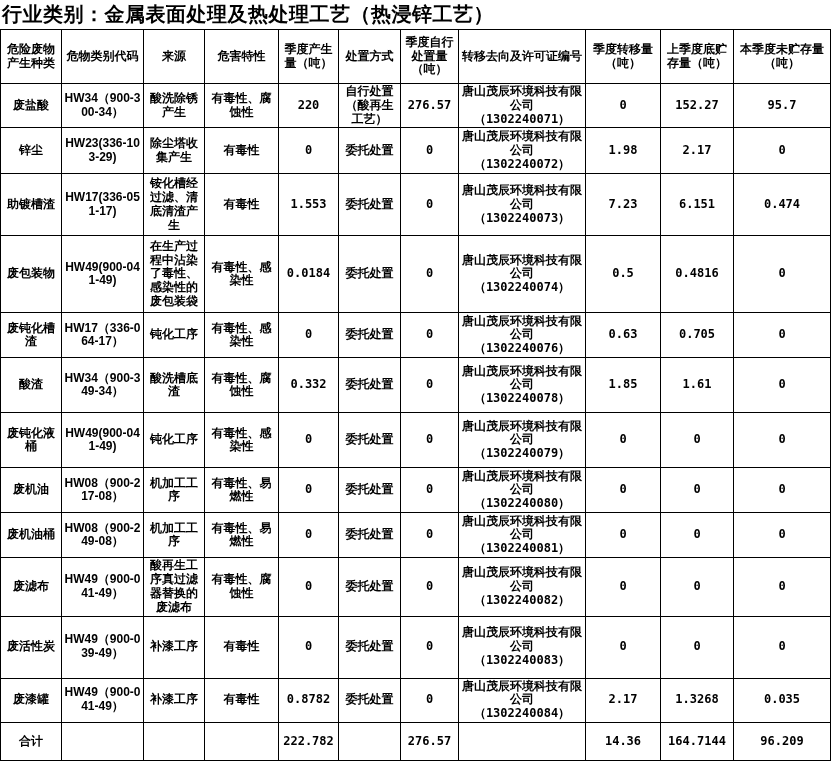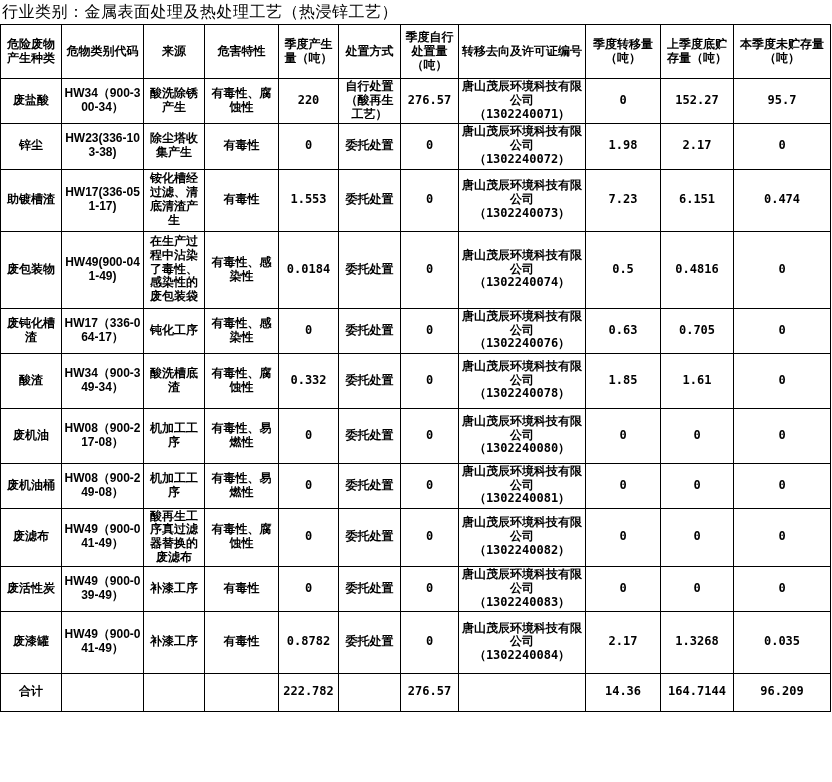--- a/index.html
+++ b/index.html
@@ -9,21 +9,21 @@
     --green-accent:#538135;
   }
   *{box-sizing:border-box;}
   html,body{margin:0;padding:0;background:var(--paper);}
   body{
     width:832px;height:782px;overflow:hidden;
     font-family:"Liberation Sans","DejaVu Sans",sans-serif;
     color:var(--ink);
   }
   .page-title{
-    font-size:16px;font-weight:normal;letter-spacing:0.5px;
+    font-size:20px;font-weight:bold;letter-spacing:0.5px;
     padding:2px 0 3px 2px;line-height:1.2;white-space:nowrap;
   }
   table{
     border-collapse:collapse;table-layout:fixed;
     width:831px;margin-left:0;
   }
   th,td{
     border:1px solid var(--ink);
     font-weight:bold;text-align:center;vertical-align:middle;
     font-size:12px;line-height:1.15;padding:1px 1px;
@@ -98,21 +98,21 @@
     <td class="company">
       <div>唐山茂辰环境科技有限公司</div>
       <div class="num">（1302240071）</div>
     </td>
     <td class="num">0</td>
     <td class="num">152.27</td>
     <td class="num">95.7</td>
   </tr>
       <tr>
     <td>锌尘</td>
-    <td class="code">HW23(336-103-38)</td>
+    <td class="code">HW23(336-103-29)</td>
     <td>除尘塔收集产生</td>
     <td>有毒性</td>
     <td class="num">0</td>
     <td>委托处置</td>
     <td class="num">0</td>
     <td class="company">
       <div>唐山茂辰环境科技有限公司</div>
       <div class="num">（1302240072）</div>
     </td>
     <td class="num">1.98</td>
@@ -174,20 +174,36 @@
     <td>有毒性、腐蚀性</td>
     <td class="num">0.332</td>
     <td>委托处置</td>
     <td class="num">0</td>
     <td class="company">
       <div>唐山茂辰环境科技有限公司</div>
       <div class="num">（1302240078）</div>
     </td>
     <td class="num">1.85</td>
     <td class="num">1.61</td>
+    <td class="num">0</td>
+  </tr>
+      <tr>
+    <td>废钝化液桶</td>
+    <td class="code">HW49(900-041-49)</td>
+    <td>钝化工序</td>
+    <td>有毒性、感染性</td>
+    <td class="num">0</td>
+    <td>委托处置</td>
+    <td class="num">0</td>
+    <td class="company">
+      <div>唐山茂辰环境科技有限公司</div>
+      <div class="num">（1302240079）</div>
+    </td>
+    <td class="num">0</td>
+    <td class="num">0</td>
     <td class="num">0</td>
   </tr>
       <tr>
     <td>废机油</td>
     <td class="code">HW08（900-217-08）</td>
     <td>机加工工序</td>
     <td>有毒性、易燃性</td>
     <td class="num">0</td>
     <td>委托处置</td>
     <td class="num">0</td>

